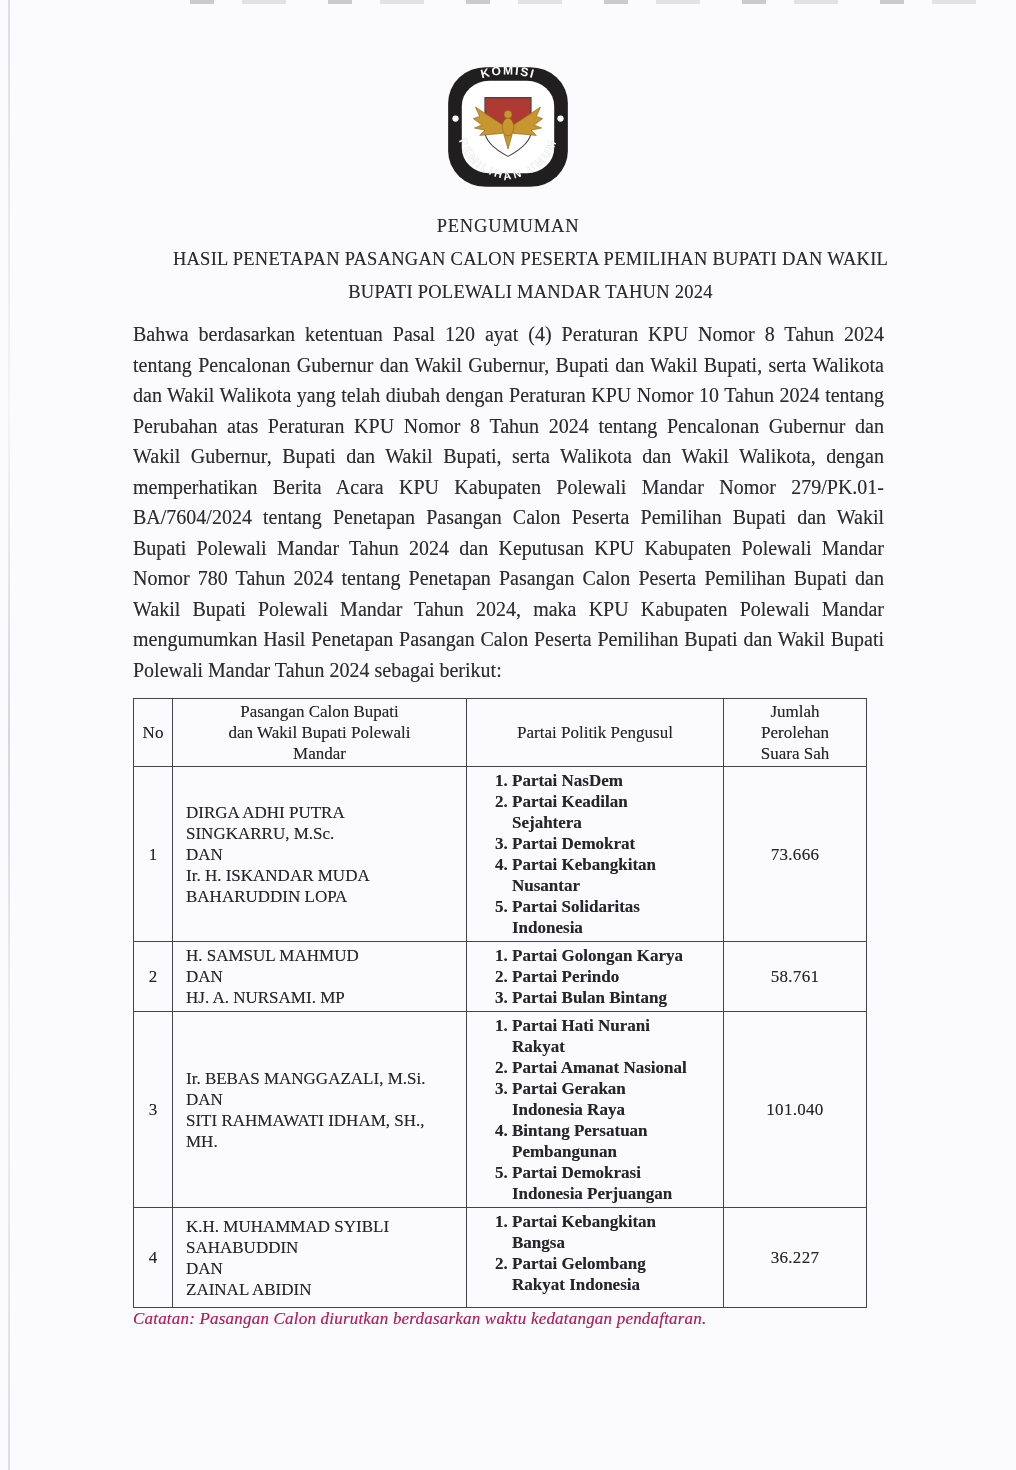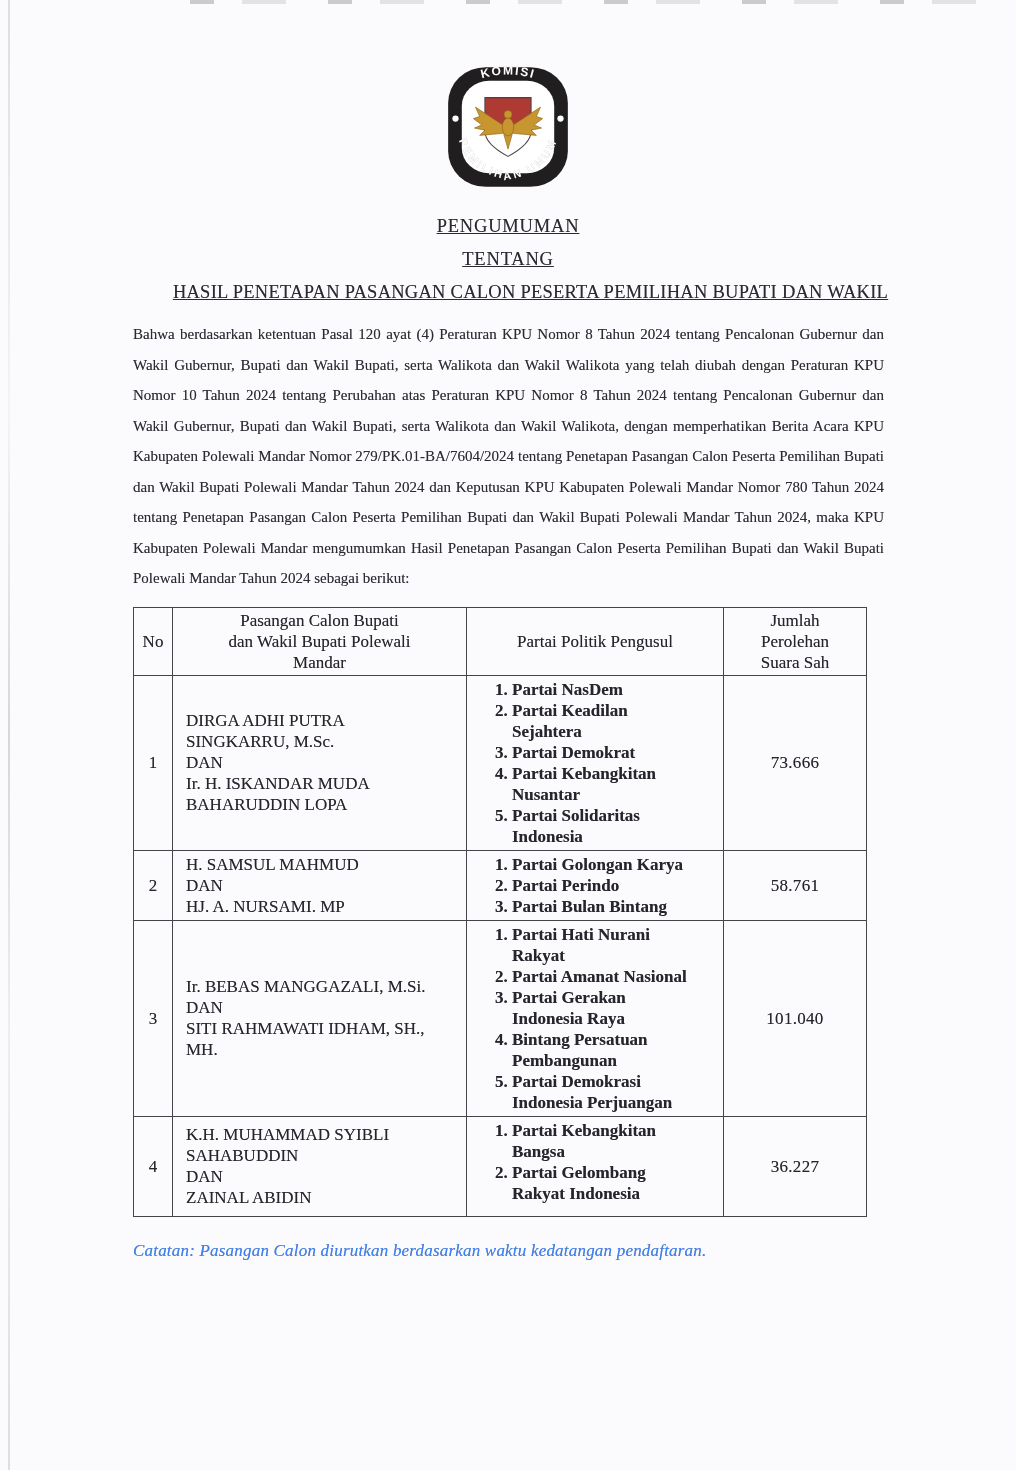--- a/index.html
+++ b/index.html
@@ -29,27 +29,27 @@
   .logo svg { width:126px; height:126px; }
   .ring-text { font-family:"Liberation Sans", sans-serif; font-weight:bold; fill:#ffffff; }
 
   .org {
     font-family:"Liberation Sans", sans-serif;
     font-size:22px; line-height:29px; letter-spacing:.4px; color:#232129;
   }
   .org-first { margin-top:8px; }
 
   .title-block { text-align:center; margin-top:22px; }
-  .title-block div { line-height:20px; margin-bottom:13px;text-decoration:underline; }
+  .title-block div { line-height:20px; margin-bottom:13px; }
   .t1 { font-size:18.5px; letter-spacing:.8px; }
   .t2 { font-size:18.5px; letter-spacing:.25px;padding-left:45px; }
 
   .body-par {
     width:751px; margin:17px 0 0 133px;
-    font-size:15px; line-height:30.5px;
+    font-size:20px; line-height:30.5px;
     text-align:justify; color:#2c2b34;
   }
 
   .result-table {
     border-collapse:collapse; table-layout:fixed;
     margin:13px 0 0 133px; width:733px;
     font-size:17px; line-height:21px; color:#26242c;
   }
   .result-table th, .result-table td {
     border:1.4px solid #46434b; font-weight:normal; padding:2px 6px;
@@ -63,22 +63,22 @@
   td.c-no   { text-align:center; vertical-align:middle; }
   td.c-pair { vertical-align:middle; padding-left:13px; padding-right:18px; }
   td.c-party{ vertical-align:top; padding:3px 4px 3px 0; }
   td.c-party ol { margin:0; padding-left:45px;font-weight:bold; }
   td.c-party li { padding-right:24px; }
   td.c-votes{ text-align:center; vertical-align:middle; letter-spacing:.3px; }
   tr.r1 { height:168px; } tr.r2 { height:66px; }
   tr.r3 { height:190px; } tr.r4 { height:100px; }
 
   .note {
-    margin:24px 0 0 133px; font-style:italic;
-    font-size:17px; letter-spacing:.2px; color:#3b82f6;
+    margin:1px 0 0 133px; font-style:italic;
+    font-size:17px; letter-spacing:.2px; color:#be185d;
   }
 </style>
 </head>
 <body>
 
 <div class="page">
   <div class="artifact-left"></div>
   <div class="artifact-top"></div>
 
   <header class="doc-header">
@@ -115,22 +115,22 @@
         </text>
         <text class="ring-text" font-size="10.5" letter-spacing="2.4">
           <textPath href="#arcBottom" startOffset="50%" text-anchor="middle">PEMILIHAN UMUM</textPath>
         </text>
       </svg>
     </div>
   </header>
 
   <section class="title-block">
     <div class="t1">PENGUMUMAN</div>
-    <div class="t1">TENTANG</div>
     <div class="t2">HASIL PENETAPAN PASANGAN CALON PESERTA PEMILIHAN BUPATI DAN WAKIL</div>
+    <div class="t2">BUPATI POLEWALI MANDAR TAHUN 2024</div>
   </section>
 
   <p class="body-par">Bahwa berdasarkan ketentuan Pasal 120 ayat (4) Peraturan KPU Nomor 8 Tahun 2024 tentang Pencalonan Gubernur dan Wakil Gubernur, Bupati dan Wakil Bupati, serta Walikota dan Wakil Walikota yang telah diubah dengan Peraturan KPU Nomor 10 Tahun 2024 tentang Perubahan atas Peraturan KPU Nomor 8 Tahun 2024 tentang Pencalonan Gubernur dan Wakil Gubernur, Bupati dan Wakil Bupati, serta Walikota dan Wakil Walikota, dengan memperhatikan Berita Acara KPU Kabupaten Polewali Mandar Nomor 279/PK.01-BA/7604/2024 tentang Penetapan Pasangan Calon Peserta Pemilihan Bupati dan Wakil Bupati Polewali Mandar Tahun 2024 dan Keputusan KPU Kabupaten Polewali Mandar Nomor 780 Tahun 2024 tentang Penetapan Pasangan Calon Peserta Pemilihan Bupati dan Wakil Bupati Polewali Mandar Tahun 2024, maka KPU Kabupaten Polewali Mandar mengumumkan Hasil Penetapan Pasangan Calon Peserta Pemilihan Bupati dan Wakil Bupati Polewali Mandar Tahun 2024 sebagai berikut:</p>
 
   <table class="result-table">
     <colgroup>
       <col class="w-no">
         <col class="w-pair">
         <col class="w-party">
         <col class="w-votes">

